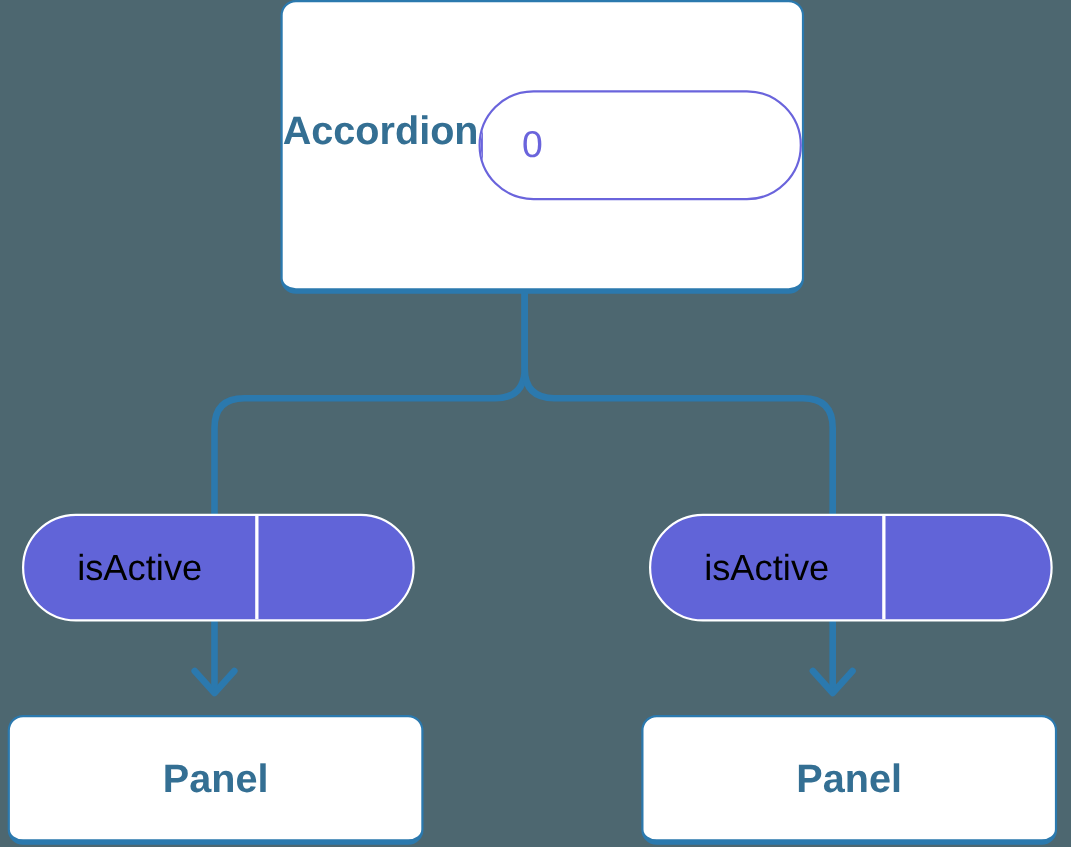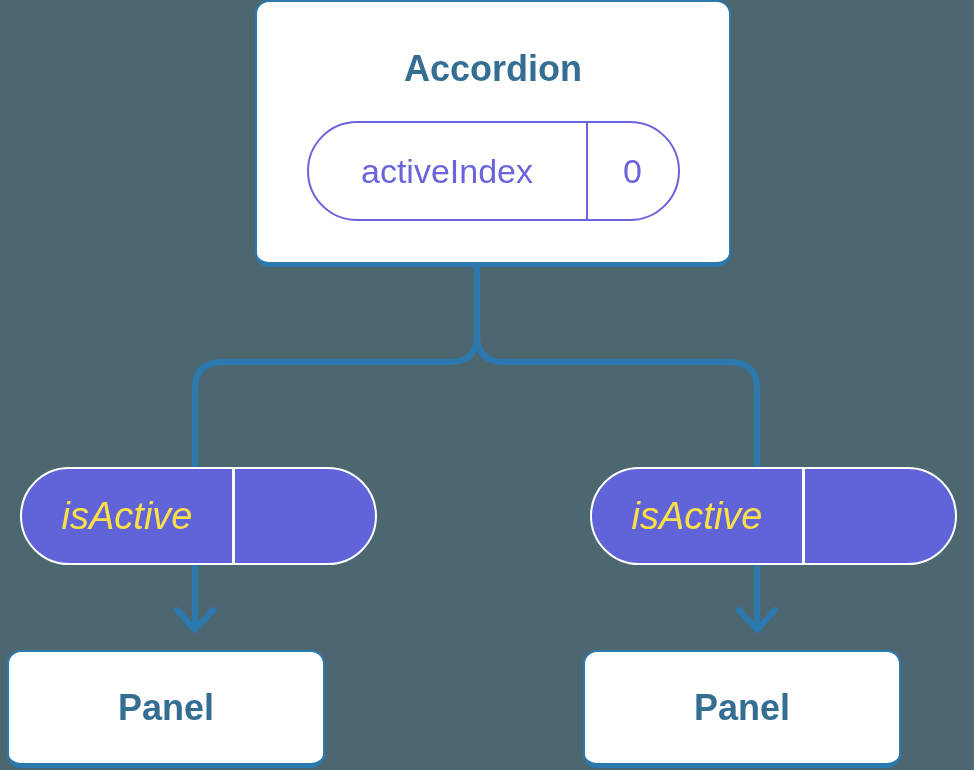--- a/index.html
+++ b/index.html
@@ -20,21 +20,21 @@
   .stage{position:absolute;inset:0;}
   svg.connectors{position:absolute;left:0;top:0;z-index:0;}
   .card{
     position:absolute;
     background:var(--card-bg);
     border:2px solid var(--blue);
     border-bottom-width:5px;
     border-radius:14px;
     z-index:1;
     display:flex;
-    flex-direction:column;
+    flex-direction:row;
     align-items:center;
     justify-content:center;
   }
   .root-card{left:255px;top:0;width:476px;height:267px;}
   .card-title{
     color:var(--heading);
     font-size:36px;
     font-weight:600;
     line-height:1;
   }
@@ -64,53 +64,51 @@
     border:2px solid #ffffff;
     border-radius:49px;
     display:flex;
     align-items:stretch;
     overflow:hidden;
     z-index:1;
   }
   .prop-pill .name,
   .prop-pill .value{
     display:flex;align-items:center;justify-content:center;
-    color:#fde047;
-    font-size:38px;
-    font-style:italic;
+    color:#000000;
+    font-size:33px;
   }
   .prop-pill .divider{width:3px;background:#ffffff;}
   .pill-left{left:20px;top:467px;width:357px;}
   .pill-left .name{width:210px;}
   .pill-left .value{flex:1;}
   .pill-right{left:590px;top:467px;width:367px;}
   .pill-right .name{width:210px;}
   .pill-right .value{flex:1;}
-  .panel-card{top:650px;width:318px;height:118px;}
+  .panel-card{top:650px;width:378px;height:118px;}
   .panel-left{left:7px;}
   .panel-right{left:583px;}
 </style>
 </head>
 <body>
 
 <div class="stage">
 
   <svg class="connectors" width="974" height="770" viewBox="0 0 974 770">
     <g fill="none" stroke="#2b79ae" stroke-width="6" stroke-linecap="round" stroke-linejoin="round">
       <path d="M477 262 L477 335 Q477 362 450 362 L222 362 Q195 362 195 389 L195 626"></path>
       <path d="M477 262 L477 335 Q477 362 504 362 L730 362 Q757 362 757 389 L757 626"></path>
       <path d="M177 610 L195 630 L213 610"></path>
       <path d="M739 610 L757 630 L775 610"></path>
     </g>
   </svg>
 
   <div class="card root-card">
     <div class="card-title">Accordion</div>
     <div class="state-pill">
-      <div class="key">activeIndex</div>
       <div class="divider"></div>
       <div class="val">0</div>
     </div>
   </div>
 
   <div class="prop-pill pill-left">
     <div class="name">isActive</div>
     <div class="divider"></div>
   </div>
 

